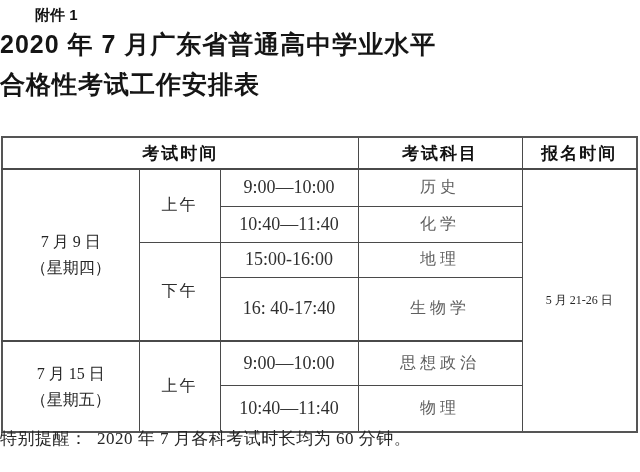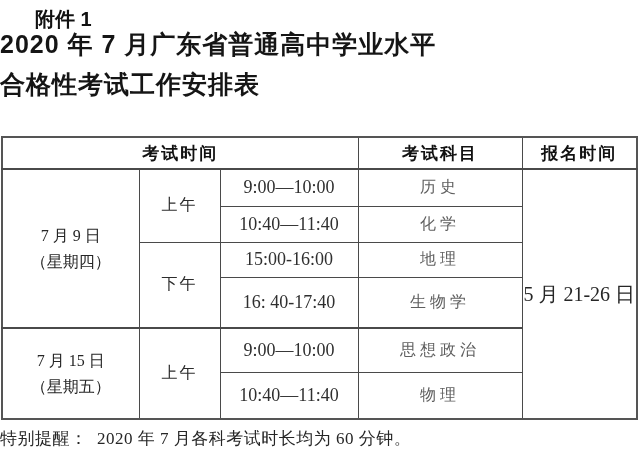--- a/index.html
+++ b/index.html
@@ -14,21 +14,21 @@
     overflow: hidden;
     font-family: "Liberation Serif", serif;
     color: #1f1f1f;
   }
 
   .attachment-label {
     position: absolute;
     left: 35px;
     top: 6px;
     font-family: "Liberation Sans", sans-serif;
-    font-size: 20px;
+    font-size: 15px;
     font-weight: 600;
     color: #111111;
   }
 
   .doc-title {
     position: absolute;
     left: 0;
     top: 24px;
     width: 640px;
     text-align: left;
@@ -65,21 +65,21 @@
     color: #111111;
     border-bottom-width: 2px;
   }
   tr.group-start > td { border-top-width: 2px; }
 
   td.date-cell { font-size: 16px; color: #262626; }
   td.date-cell .date-line { display: block; line-height: 26px; }
   td.session-cell { font-size: 16px; letter-spacing: 2px; color: #2c2c2c; }
   td.time-cell { font-size: 18px; color: #2f2f2f; margin-left: 16px; }
   td.subject-cell { font-size: 16px; letter-spacing: 4px; color: #5f5f5f; }
-  td.reg-cell { font-size: 20px; color: #262626; }
+  td.reg-cell { font-size: 12px; color: #262626; }
 
   .footer-note {
     position: absolute;
     left: 0;
     top: 424px;
     width: 620px;
     font-size: 17px;
     line-height: 30px;
     color: #262626;
     white-space: pre-wrap;
@@ -127,21 +127,21 @@
     <td class="time-cell">10:40—11:40</td>
     <td class="subject-cell">化学</td>
   </tr>
 
   <tr style="height:35px">
     <td class="session-cell" rowspan="2">下午</td>
     <td class="time-cell">15:00-16:00</td>
     <td class="subject-cell">地理</td>
   </tr>
 
-  <tr style="height:51px">
+  <tr style="height:64px">
     <td class="time-cell">16: 40-17:40</td>
     <td class="subject-cell">生物学</td>
   </tr>
 
   <tr style="height:44px" class="group-start">
     <td class="date-cell" rowspan="2">
       <span class="date-line">7 月 15 日</span>
       <span class="date-line">（星期五）</span>
     </td>
     <td class="session-cell" rowspan="2">上午</td>

